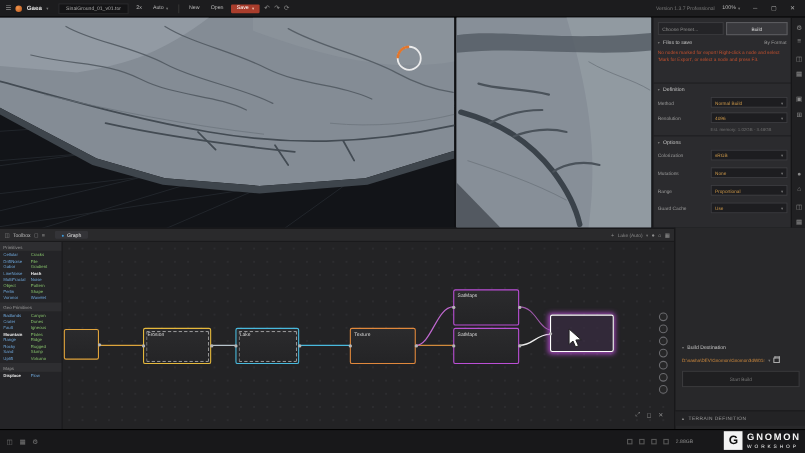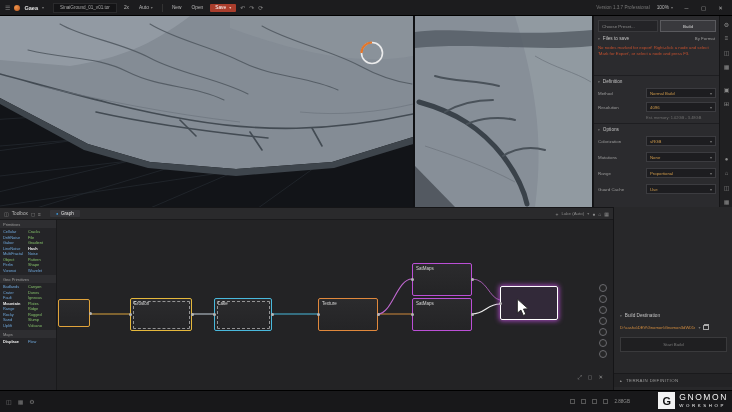--- a/index.html
+++ b/index.html
@@ -124,21 +124,21 @@
   .sb-ic { color:#777; font-size:6px; }
   .sb-sq { width:5px; height:5px; border:1px solid #555; }
   .sb-mem { color:#8d8d8d; font-size:4.6px; margin-right:96px; }
 
   
   .watermark { position:absolute; right:4px; bottom:3px; display:flex; gap:4px;
     align-items:center; opacity:0.95; }
   .wm-logo { width:17px; height:17px; background:#fff; color:#111;
     display:flex; align-items:center; justify-content:center;
     font-weight:bold; font-size:11px; }
-  .wm-line1 { color:#fff; font-weight:normal; font-size:8.5px; letter-spacing:1.6px; line-height:1.1; }
+  .wm-line1 { color:#fff; font-weight:bold; font-size:8.5px; letter-spacing:1.6px; line-height:1.1; }
   .wm-line2 { color:#fff; font-size:4.4px; letter-spacing:2.6px; }
 </style>
 </head>
 <body>
 
 <div id="app">
 
   <div class="titlebar">
     <span class="tb-icon">☰</span>
     <span class="logo-dot"></span>

